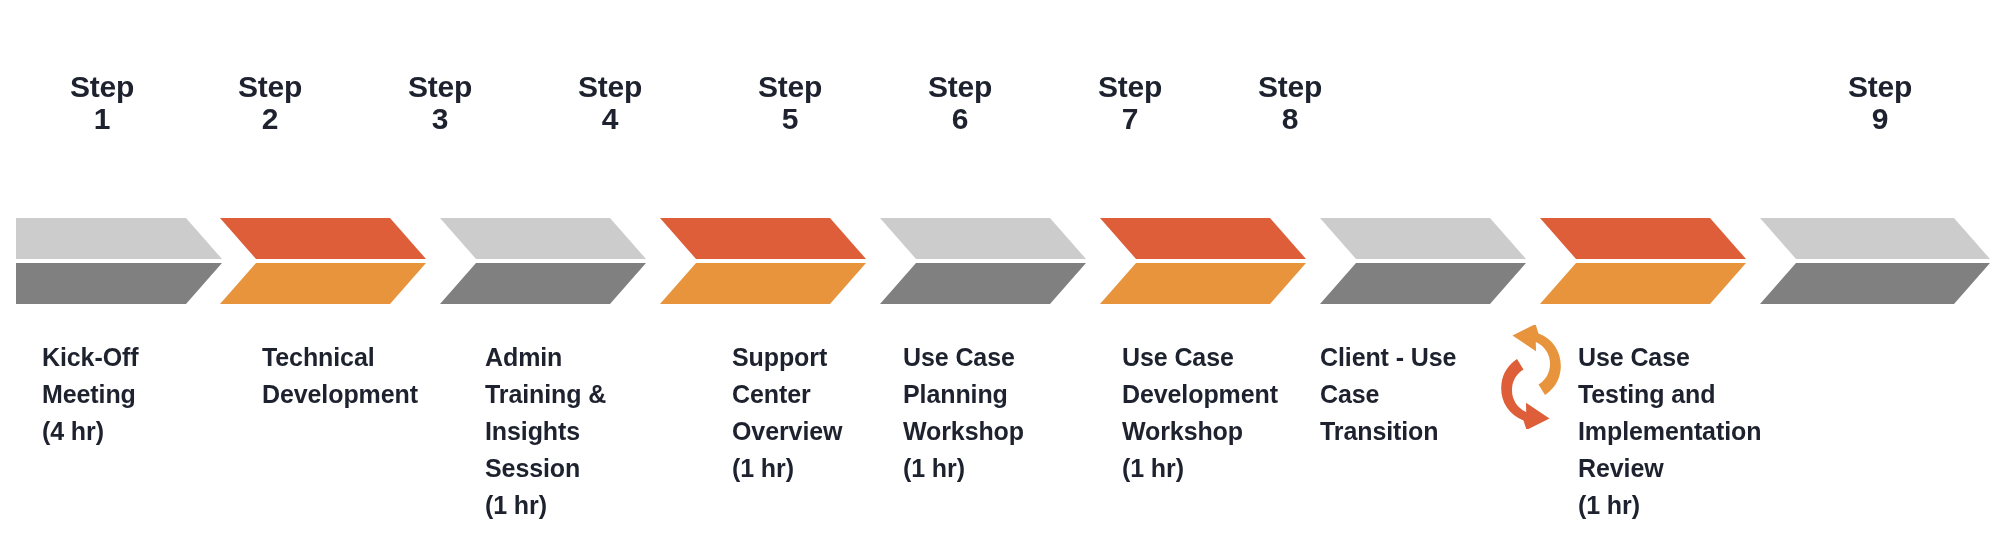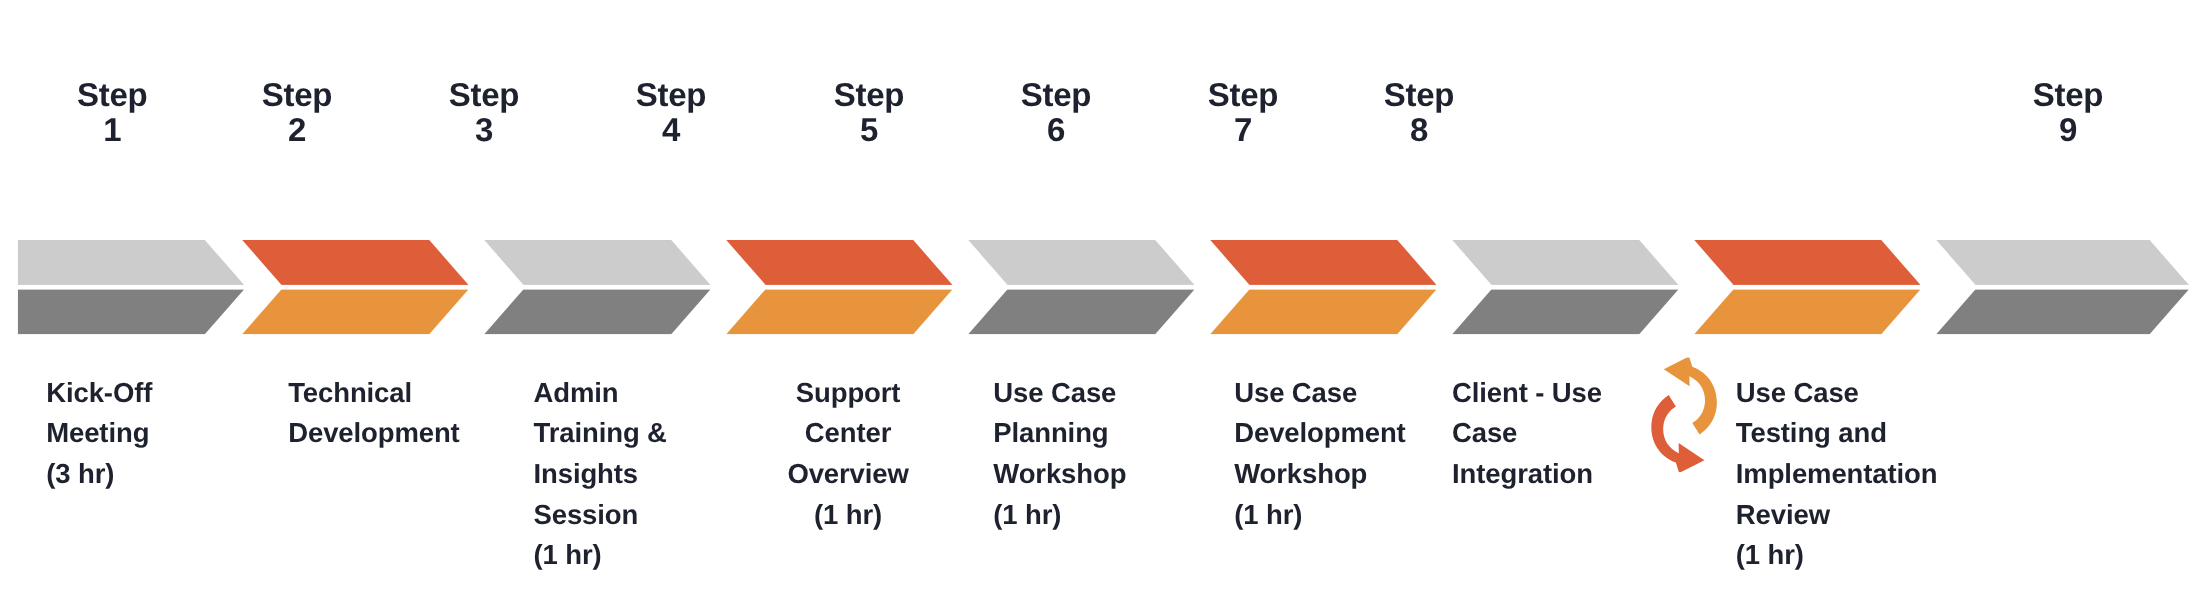--- a/index.html
+++ b/index.html
@@ -191,43 +191,43 @@
     <div class="chev" style="left:1760px;width:230px;">
       <div class="half top" style="background:#CCCCCC;"></div>
       <div class="half bot" style="background:#808080;"></div>
     </div>
 
   </div>
 
   <div class="labels">
     <div class="label-cell" style="left:42px;width:170px;">Kick-Off
 Meeting
-(3 hr)</div>
+(4 hr)</div>
     <div class="label-cell" style="left:262px;width:180px;">Technical
 Development</div>
     <div class="label-cell" style="left:485px;width:180px;">Admin
 Training &amp;
 Insights
 Session
 (1 hr)</div>
-    <div class="label-cell" style="left:681px;width:180px;text-align:center;">Support
+    <div class="label-cell" style="left:732px;width:180px;">Support
 Center
 Overview
 (1 hr)</div>
     <div class="label-cell" style="left:903px;width:190px;">Use Case
 Planning
 Workshop
 (1 hr)</div>
     <div class="label-cell" style="left:1122px;width:220px;">Use Case
 Development
 Workshop
 (1 hr)</div>
     <div class="label-cell" style="left:1320px;width:200px;">Client - Use
 Case
-Integration</div>
+Transition</div>
     <div class="label-cell" style="left:1578px;width:230px;">Use Case
 Testing and
 Implementation
 Review
 (1 hr)</div>
   </div>
 
   <div class="cycle-icon">
     <svg viewBox="0 0 66 104" xmlns="http://www.w3.org/2000/svg" aria-hidden="true">
 

